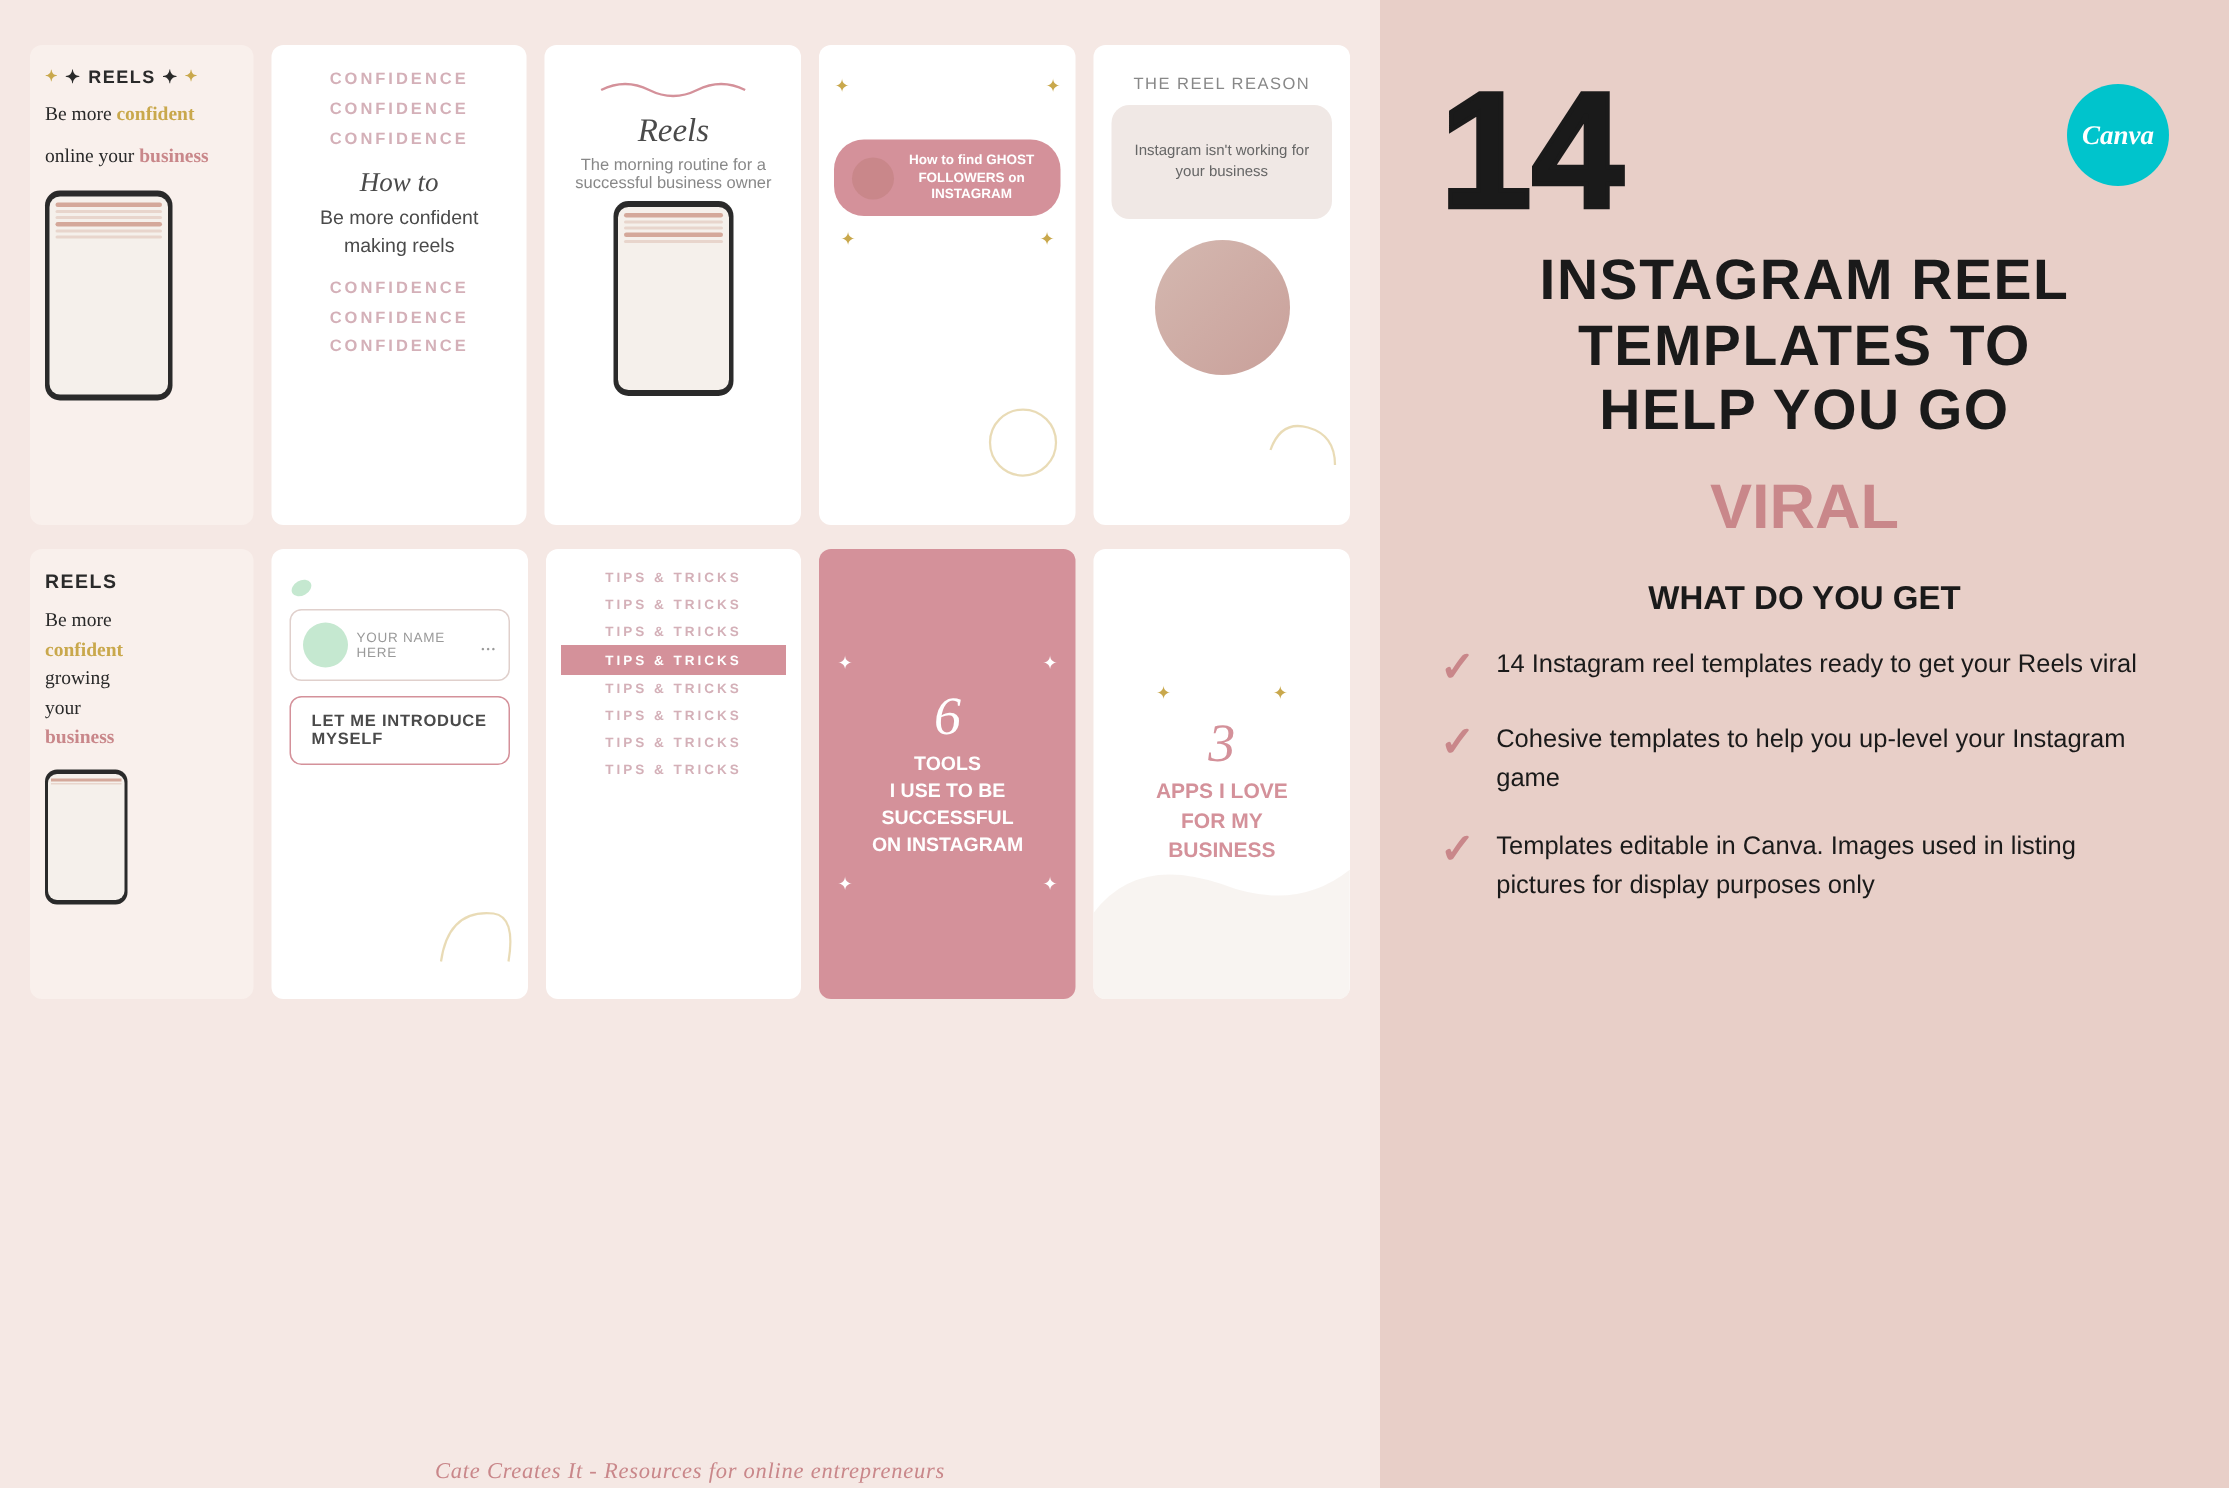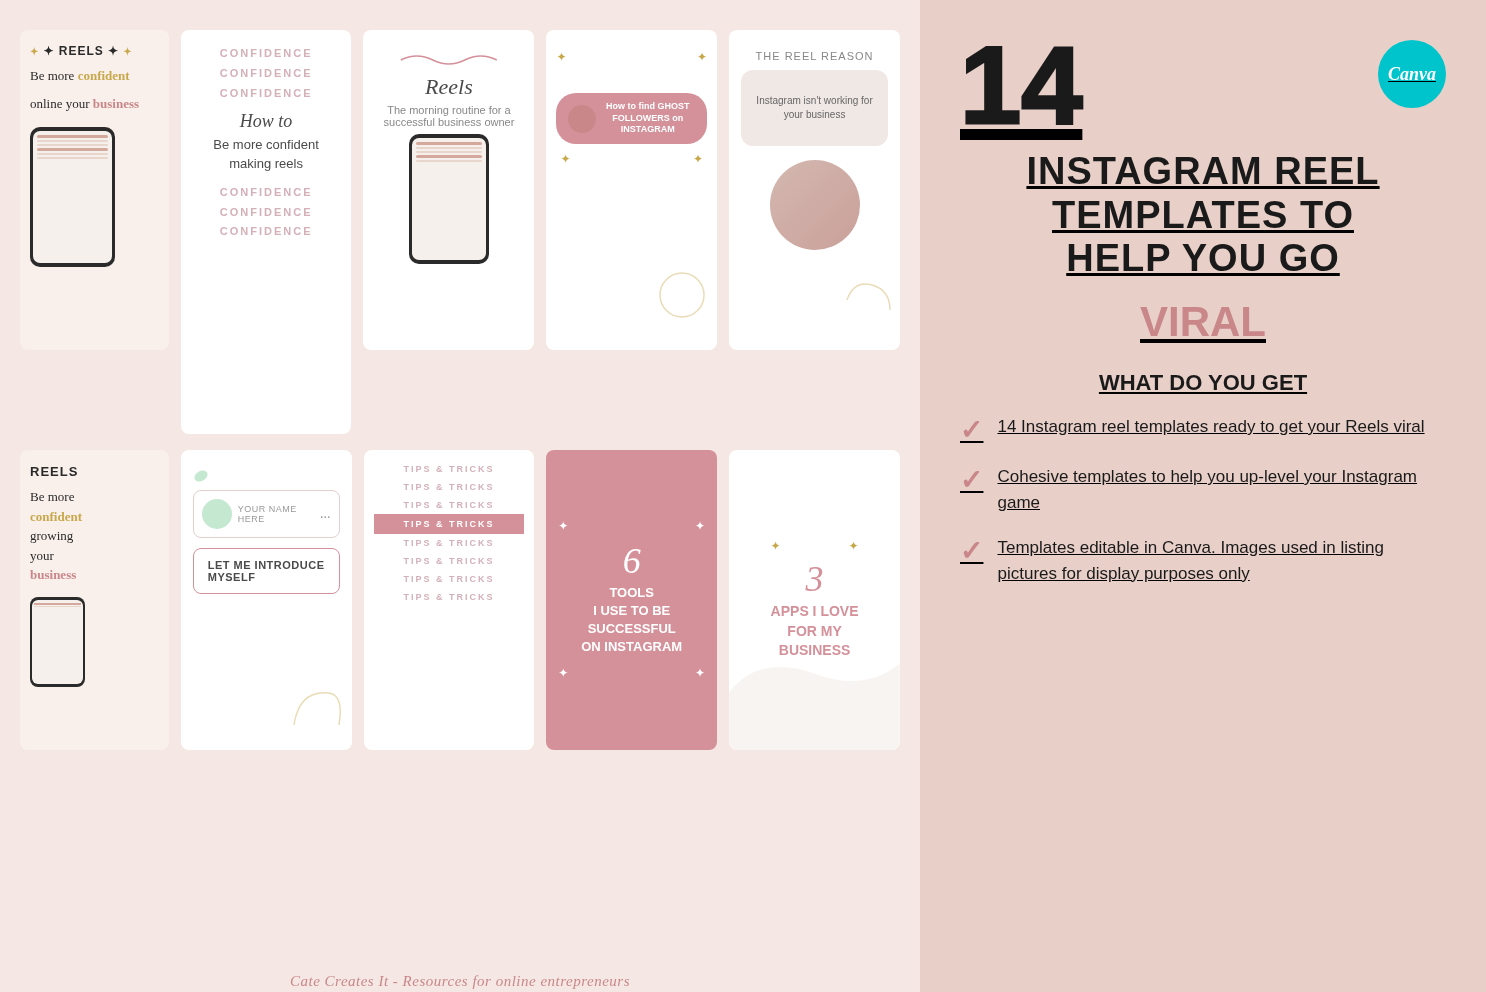--- a/index.html
+++ b/index.html
@@ -50,21 +50,21 @@
       height: 320px;
       background: linear-gradient(180deg, #f9f0ec 0%, #f9f0ec 100%);
       display: flex;
       flex-direction: column;
       padding: 14px 10px;
       gap: 8px;
     }
 
     .card-confidence {
       width: 178px;
-      height: 404px;
+      height: 320px;
       background: #fff;
       display: flex;
       flex-direction: column;
       align-items: center;
       padding: 14px 10px;
     }
 
     .card-reels-morning {
       width: 178px;
       height: 320px;
@@ -165,23 +165,22 @@
     }
 
     
     .right-panel {
       width: 566px;
       height: 992px;
       background: #e8cfc8;
       display: flex;
       flex-direction: column;
       align-items: center;
-      padding: 30px 40px 30px 40px;
+      padding: 46px 40px 30px 40px;
       position: relative;
-      text-decoration: underline;
     }
 
     .number-canva-row {
       display: flex;
       align-items: flex-start;
       justify-content: space-between;
       width: 100%;
       margin-bottom: 10px;
     }
 

